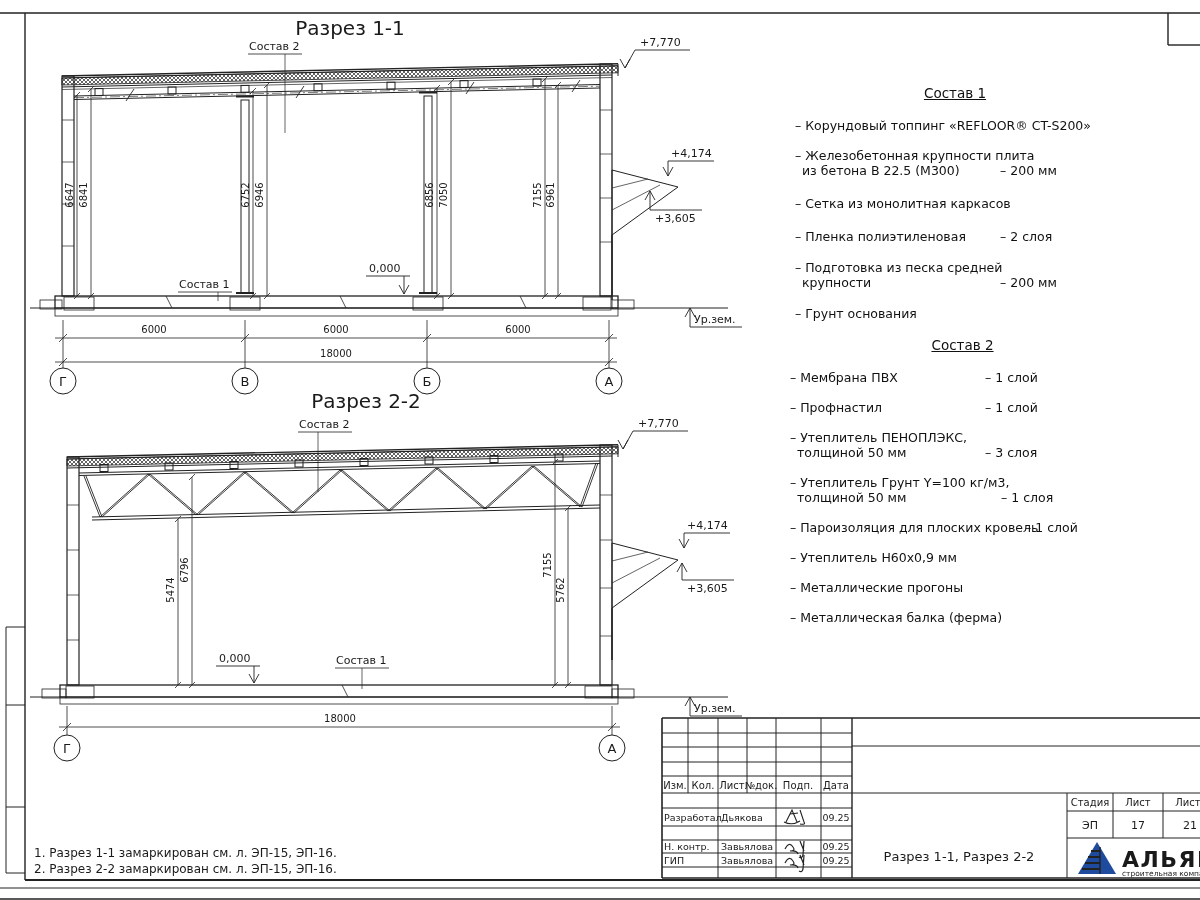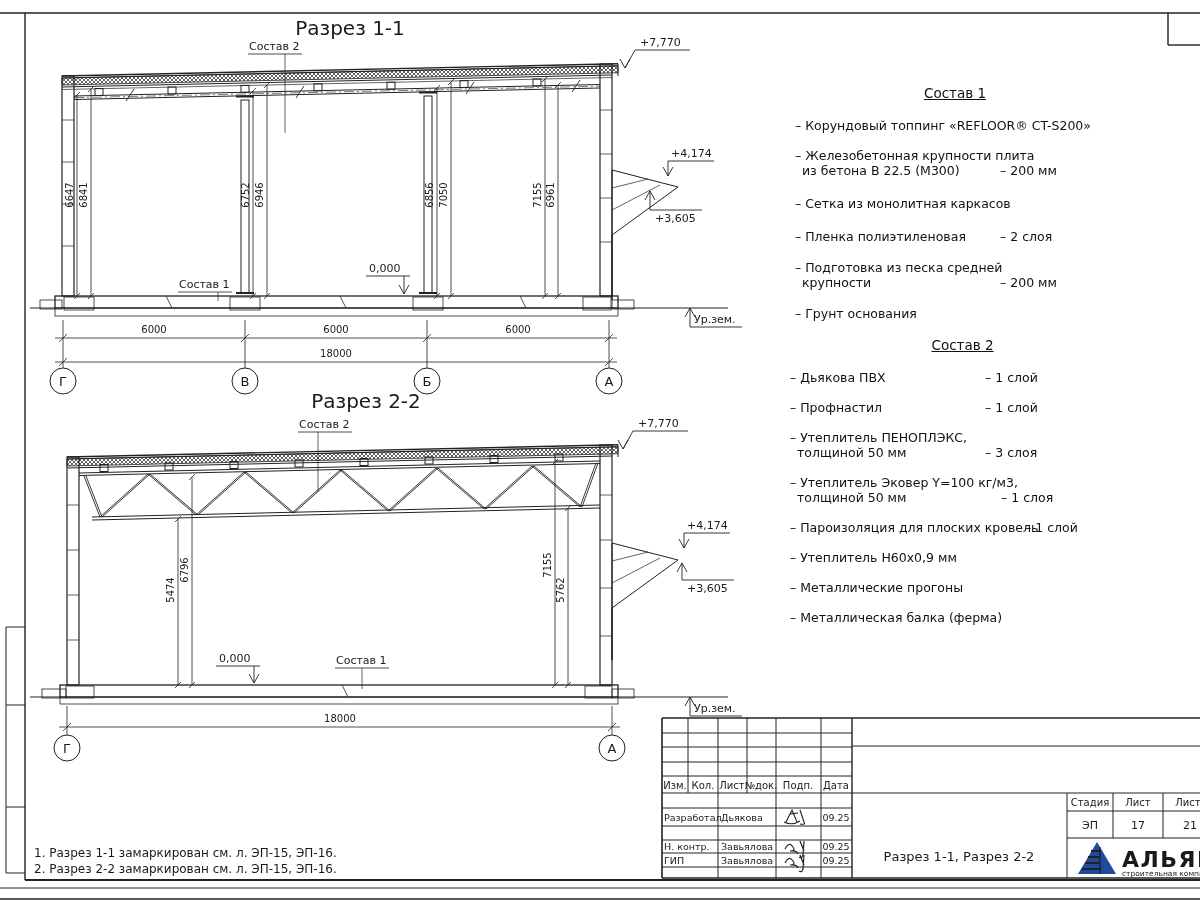--- a/index.html
+++ b/index.html
@@ -518,23 +518,23 @@
   <div class="item"><span>– Корундовый топпинг «REFLOOR® CT-S200»</span></div>
   <div class="item"><span>– Железобетонная  крупности плита</span><span class="l2">из бетона В 22.5 (М300)</span><span class="val" style="left:205px;">– 200 мм</span></div>
   <div class="item" style="margin-top:18px;"><span>– Сетка из монолитная каркасов</span></div>
   <div class="item" style="margin-top:18px;"><span>– Пленка полиэтиленовая</span><span class="val" style="left:205px;text-align:center;">– 2 слоя</span></div>
   <div class="item" style="margin-top:16px;"><span>– Подготовка из песка средней</span><span class="l2">крупности</span><span class="val" style="left:205px;">– 200 мм</span></div>
   <div class="item" style="margin-top:16px;"><span>– Грунт основания</span></div>
 </div>
 
 <div class="slist" style="left:790px;top:338px;width:420px;">
   <div class="s-title" style="width:345px;">Состав 2</div>
-  <div class="item"><span>– Дьякова ПВХ</span><span class="val" style="left:195px;">– 1 слой</span></div>
+  <div class="item"><span>– Мембрана ПВХ</span><span class="val" style="left:195px;">– 1 слой</span></div>
   <div class="item"><span>– Профнастил</span><span class="val" style="left:195px;">– 1 слой</span></div>
   <div class="item"><span>– Утеплитель ПЕНОПЛЭКС,</span><span class="l2">толщиной 50 мм</span><span class="val" style="left:195px;">– 3 слоя</span></div>
-  <div class="item"><span>– Утеплитель Эковер Y=100 кг/м3,</span><span class="l2">толщиной 50 мм</span><span class="val" style="left:211px;">– 1 слоя</span></div>
+  <div class="item"><span>– Утеплитель Грунт Y=100 кг/м3,</span><span class="l2">толщиной 50 мм</span><span class="val" style="left:211px;">– 1 слоя</span></div>
   <div class="item"><span>– Пароизоляция для плоских кровель</span><span class="val" style="left:235px;">– 1 слой</span></div>
   <div class="item"><span>– Утеплитель Н60х0,9 мм</span></div>
   <div class="item"><span>– Металлические прогоны</span></div>
   <div class="item"><span>– Металлическая балка (ферма)</span></div>
 </div>
 
 </div>
 
 </body></html>

